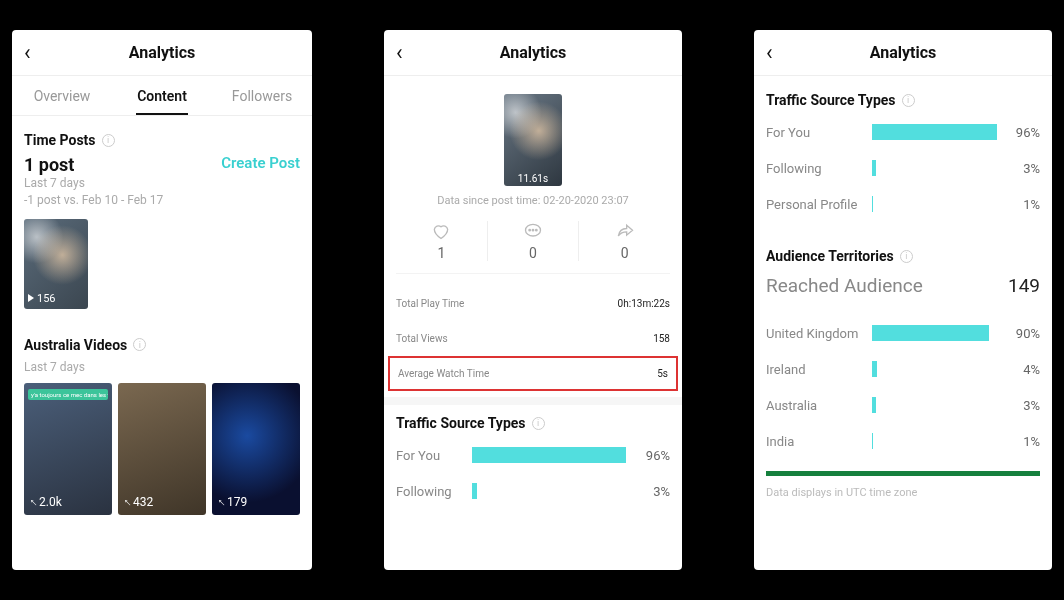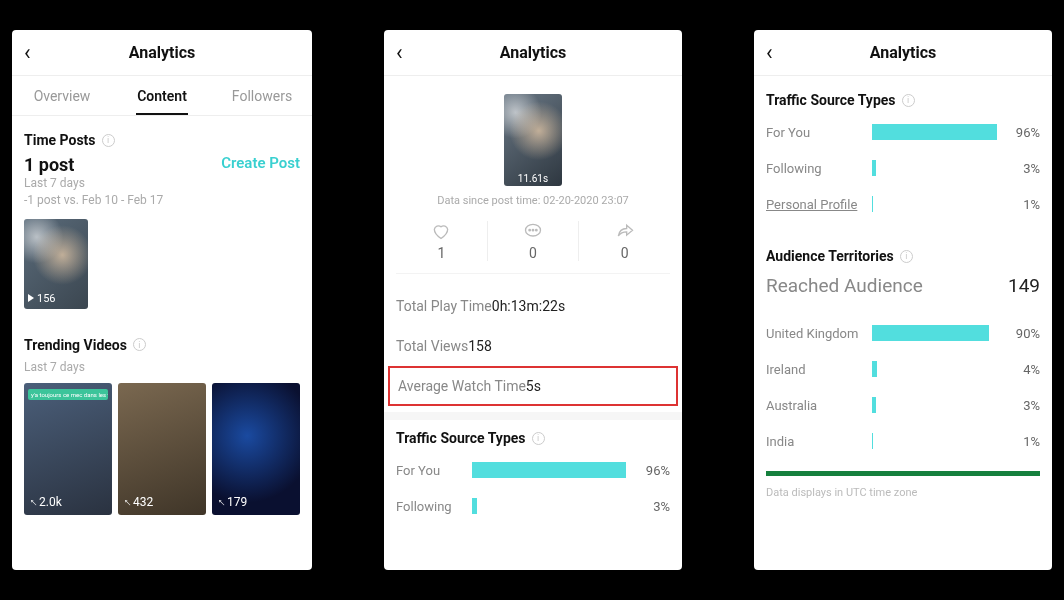--- a/index.html
+++ b/index.html
@@ -207,22 +207,23 @@
     align-items: center;
     gap: 4px;
     color: #bbb;
   }
   .mcell .mv { color: #666; font-size: 14px; }
   .mcell svg { width: 22px; height: 20px; }
   .mcell + .mcell { border-left: 1px solid #eee; }
 
   .stat-row {
     display: flex;
-    align-items: center;
-    font-size: 14px;
+    justify-content: space-between;
+    align-items: center;
+    font-size: 10px;
     color: #888;
     padding: 12px 0;
   }
   .stat-row .v { color: #222; }
   .boxed-red {
     border: 2px solid #d33;
     margin: 0 -8px;
     padding: 10px 8px;
   }
 
@@ -298,21 +299,21 @@
     </div>
     <div class="thumb">
       <div class="face-tint"></div>
       <div class="play-count">
         <span class="tri"></span>
         <span>156</span>
       </div>
     </div>
 
     <div class="sect-title" style="margin-top:28px;">
-      <span>Trending Videos</span>
+      <span>Australia Videos</span>
       <span class="info-icon">i</span>
     </div>
     <div class="sub-grey">Last 7 days</div>
     <div class="trend-row">
       <div class="trend-thumb tt1">
         <div class="tag-green">y'a toujours ce mec dans les trains</div>
         <div class="arrow-count">
             <span class="arrow-up">↑</span>
             <span>2.0k</span>
           </div>
@@ -427,21 +428,21 @@
           <div class="pct">96%</div>
         </div>
         <div class="bar-row">
           <div class="lbl" style="width: 106px;">Following</div>
           <div class="bar-wrap">
             <div class="bar" style="width: 3%;"></div>
           </div>
           <div class="pct">3%</div>
         </div>
         <div class="bar-row">
-          <div class="lbl" style="width: 106px; text-decoration: underline;">Personal Profile</div>
+          <div class="lbl" style="width: 106px;">Personal Profile</div>
           <div class="bar-wrap">
             <div class="bar" style="width: 1%;"></div>
           </div>
           <div class="pct">1%</div>
         </div>
       </div>
 
     <div class="sect-title" style="margin-top:26px;">
       <span>Audience Territories</span>
       <span class="info-icon">i</span>

